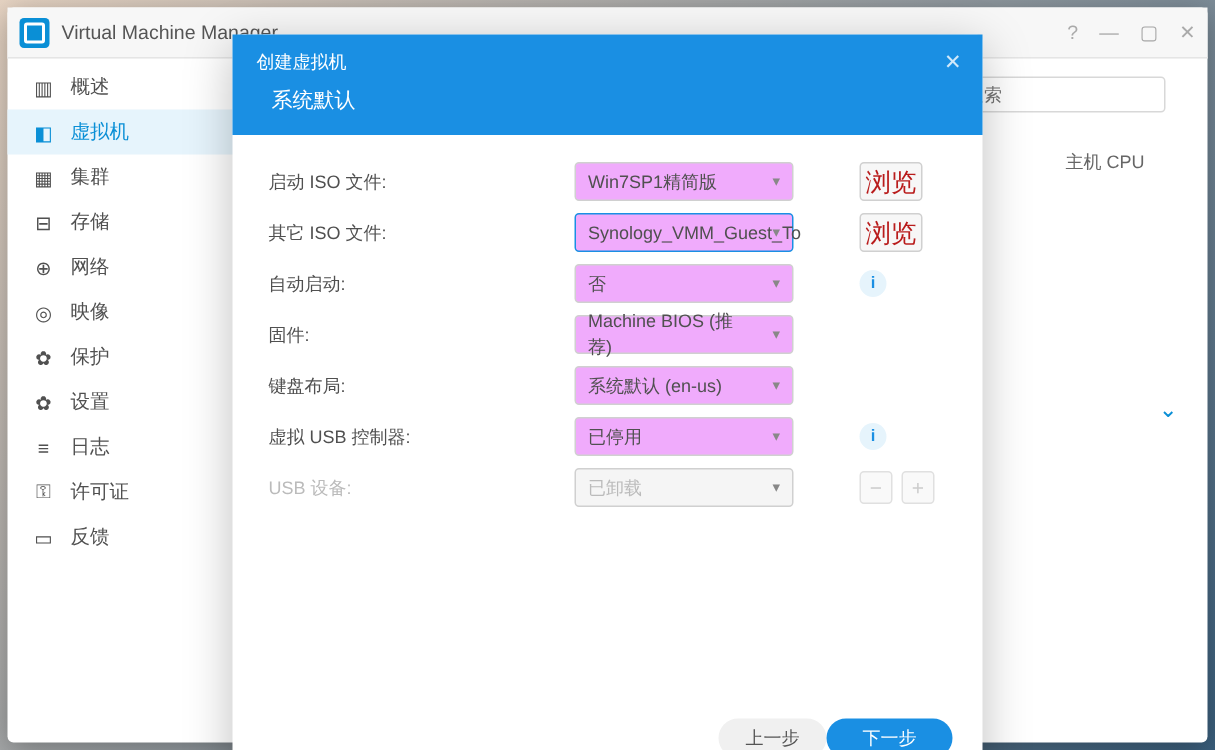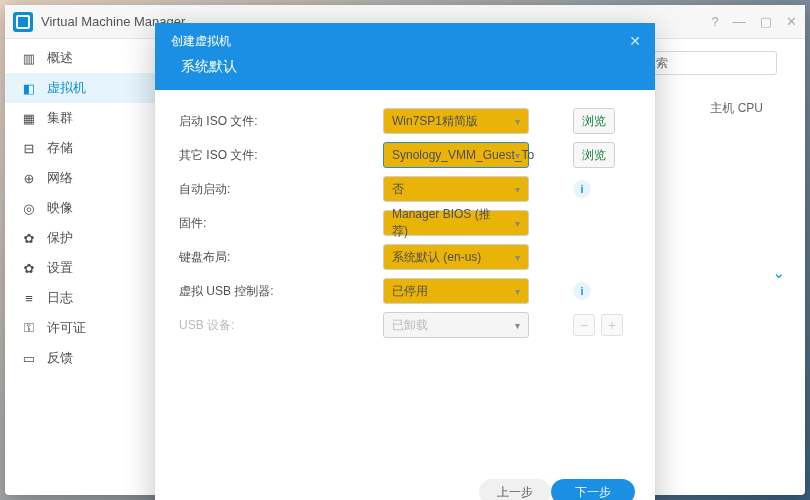--- a/index.html
+++ b/index.html
@@ -28,25 +28,25 @@
 .modal-backdrop { position: absolute; inset: 0; display: flex; align-items: center; justify-content: center; }
 .modal { width: 500px; height: 498px; background: #fff; border-radius: 4px; box-shadow: 0 8px 32px rgba(0,0,0,0.25); display: flex; flex-direction: column; margin-top: 10px; }
 .modal-header { background: #1a8fe3; color: #fff; padding: 10px 16px 14px; position: relative; }
 .modal-title { font-size: 12px; margin-bottom: 8px; }
 .modal-subtitle { font-size: 14px; font-weight: 500; padding-left: 10px; }
 .modal-close { position: absolute; right: 14px; top: 10px; color: rgba(255,255,255,0.8); cursor: pointer; font-size: 14px; }
 .modal-body { flex: 1; padding: 18px 24px; }
 .form-row { display: flex; align-items: center; margin-bottom: 8px; height: 26px; gap: 36px; }
 .form-label { width: 168px; font-size: 12px; color: #505050; }
 .form-label.disabled { color: #bbb; }
-.form-select { width: 146px; height: 26px; border: 1px solid #d0d0d0; border-radius: 3px; padding: 0 24px 0 8px; font-size: 12px; background: #eab308; position: relative; display: flex; align-items: center; color: #505050; cursor: pointer; }
+.form-select { width: 146px; height: 26px; border: 1px solid #d0d0d0; border-radius: 3px; padding: 0 24px 0 8px; font-size: 12px; background: #f0abfc; position: relative; display: flex; align-items: center; color: #505050; cursor: pointer; }
 .form-select.focused { border-color: #1a8fe3; }
 .form-select.disabled { background: #f5f5f5; color: #bbb; cursor: default; }
 .form-select::after { content: "▾"; position: absolute; right: 8px; font-size: 10px; color: #888; }
-.browse-btn { width: 42px; height: 26px; margin-left: 8px; border: 1px solid #d0d0d0; background: #f7f7f7; border-radius: 3px; font-size: 12px; color: #15803d; cursor: pointer; }
+.browse-btn { width: 42px; height: 26px; margin-left: 8px; border: 1px solid #d0d0d0; background: #f7f7f7; border-radius: 3px; font-size: 17px; color: #b91c1c; cursor: pointer; }
 .info-icon { width: 18px; height: 18px; margin-left: 8px; border-radius: 50%; background: #e6f4fc; color: #1a8fe3; font-size: 11px; display: inline-flex; align-items: center; justify-content: center; font-weight: bold; cursor: pointer; }
 .usb-btns { display: flex; gap: 6px; margin-left: 8px; }
 .usb-btn { width: 22px; height: 22px; border: 1px solid #e0e0e0; background: #f9f9f9; border-radius: 3px; color: #ccc; font-size: 14px; display: flex; align-items: center; justify-content: center; }
 .modal-footer { padding: 12px 20px 16px; display: flex; justify-content: flex-end; }
 .btn { height: 26px; padding: 0 18px; border-radius: 13px; font-size: 12px; border: none; cursor: pointer; }
 .btn-secondary { background: #f0f0f0; color: #555; }
 .btn-primary { background: #1a8fe3; color: #fff; padding: 0 24px; }
 </style>
 </head>
 <body>
@@ -146,21 +146,21 @@
             <div class="form-label">自动启动:</div>
             <div class="form-select">
                 <span>否</span>
               </div>
             <span class="info-icon">i</span>
           </div>
 
           <div class="form-row">
             <div class="form-label">固件:</div>
             <div class="form-select">
-                <span>Manager BIOS (推荐)</span>
+                <span>Machine BIOS (推荐)</span>
               </div>
           </div>
 
           <div class="form-row">
             <div class="form-label">键盘布局:</div>
             <div class="form-select">
                 <span>系统默认 (en-us)</span>
               </div>
           </div>
 

